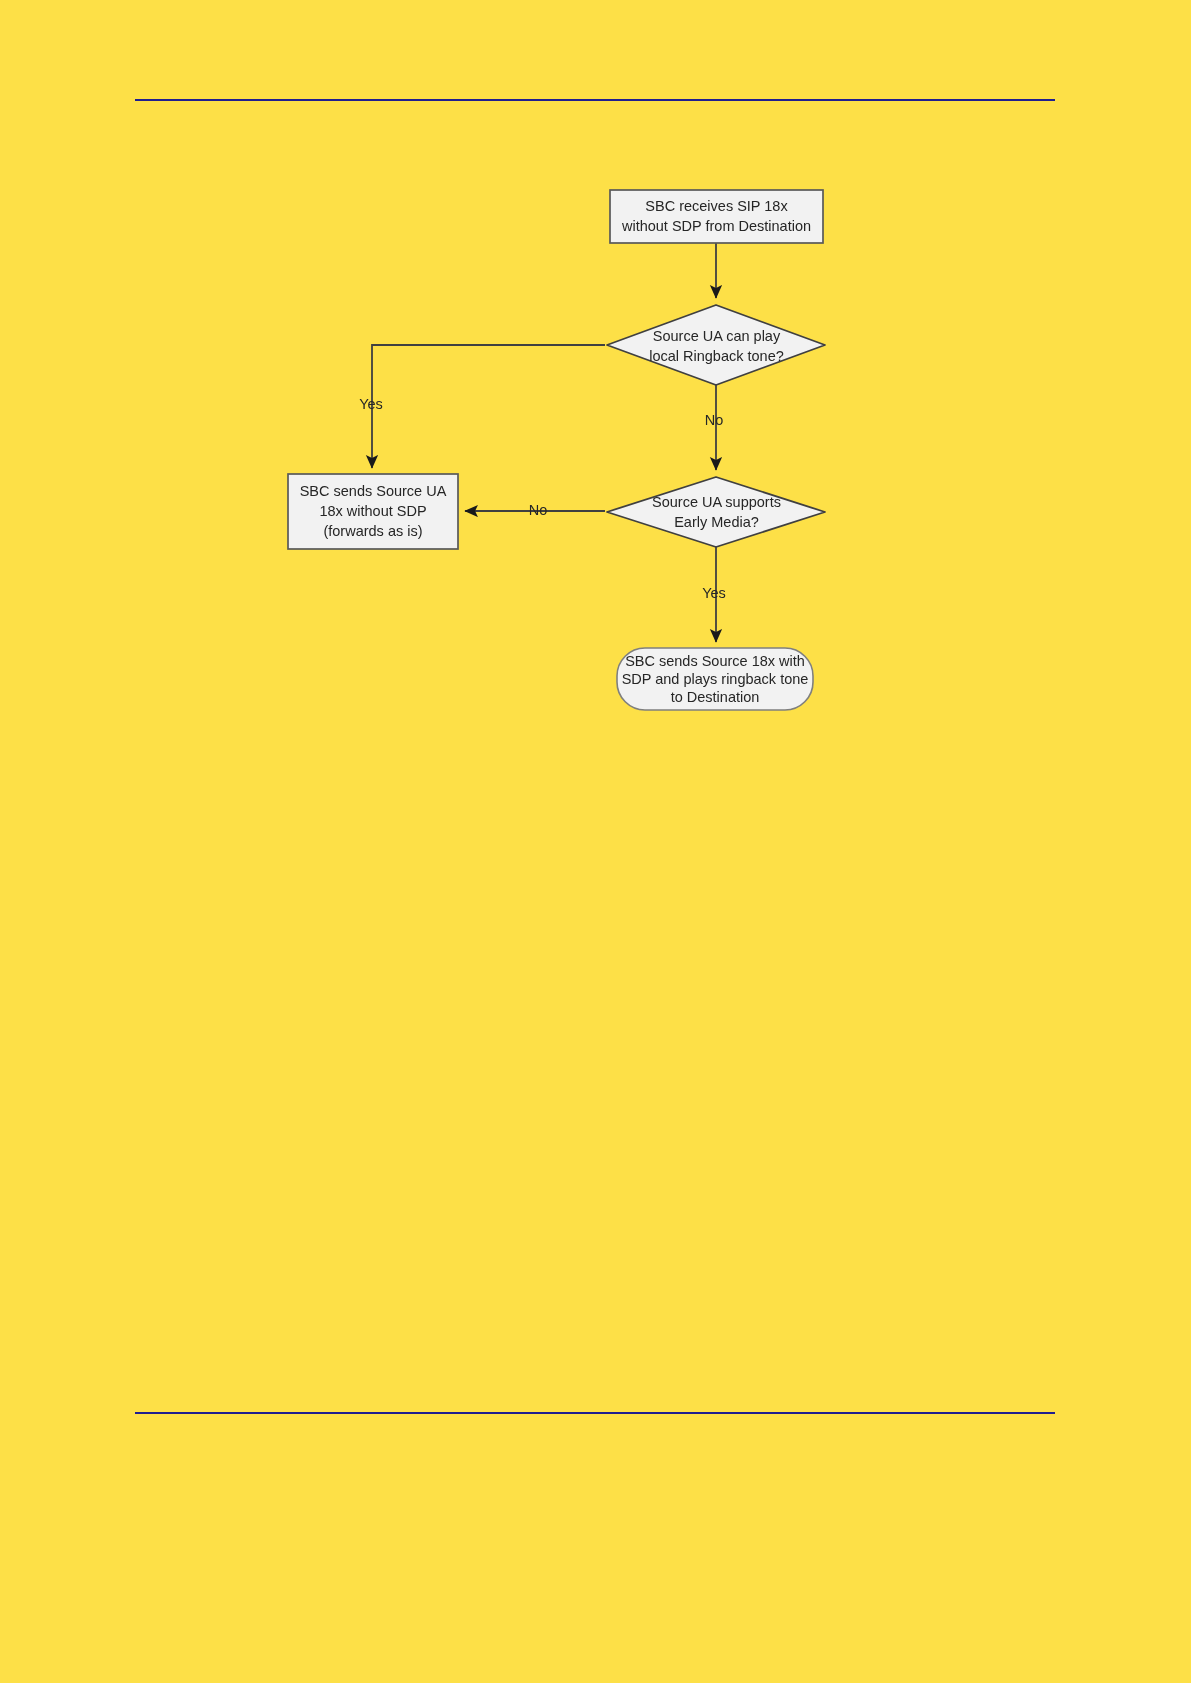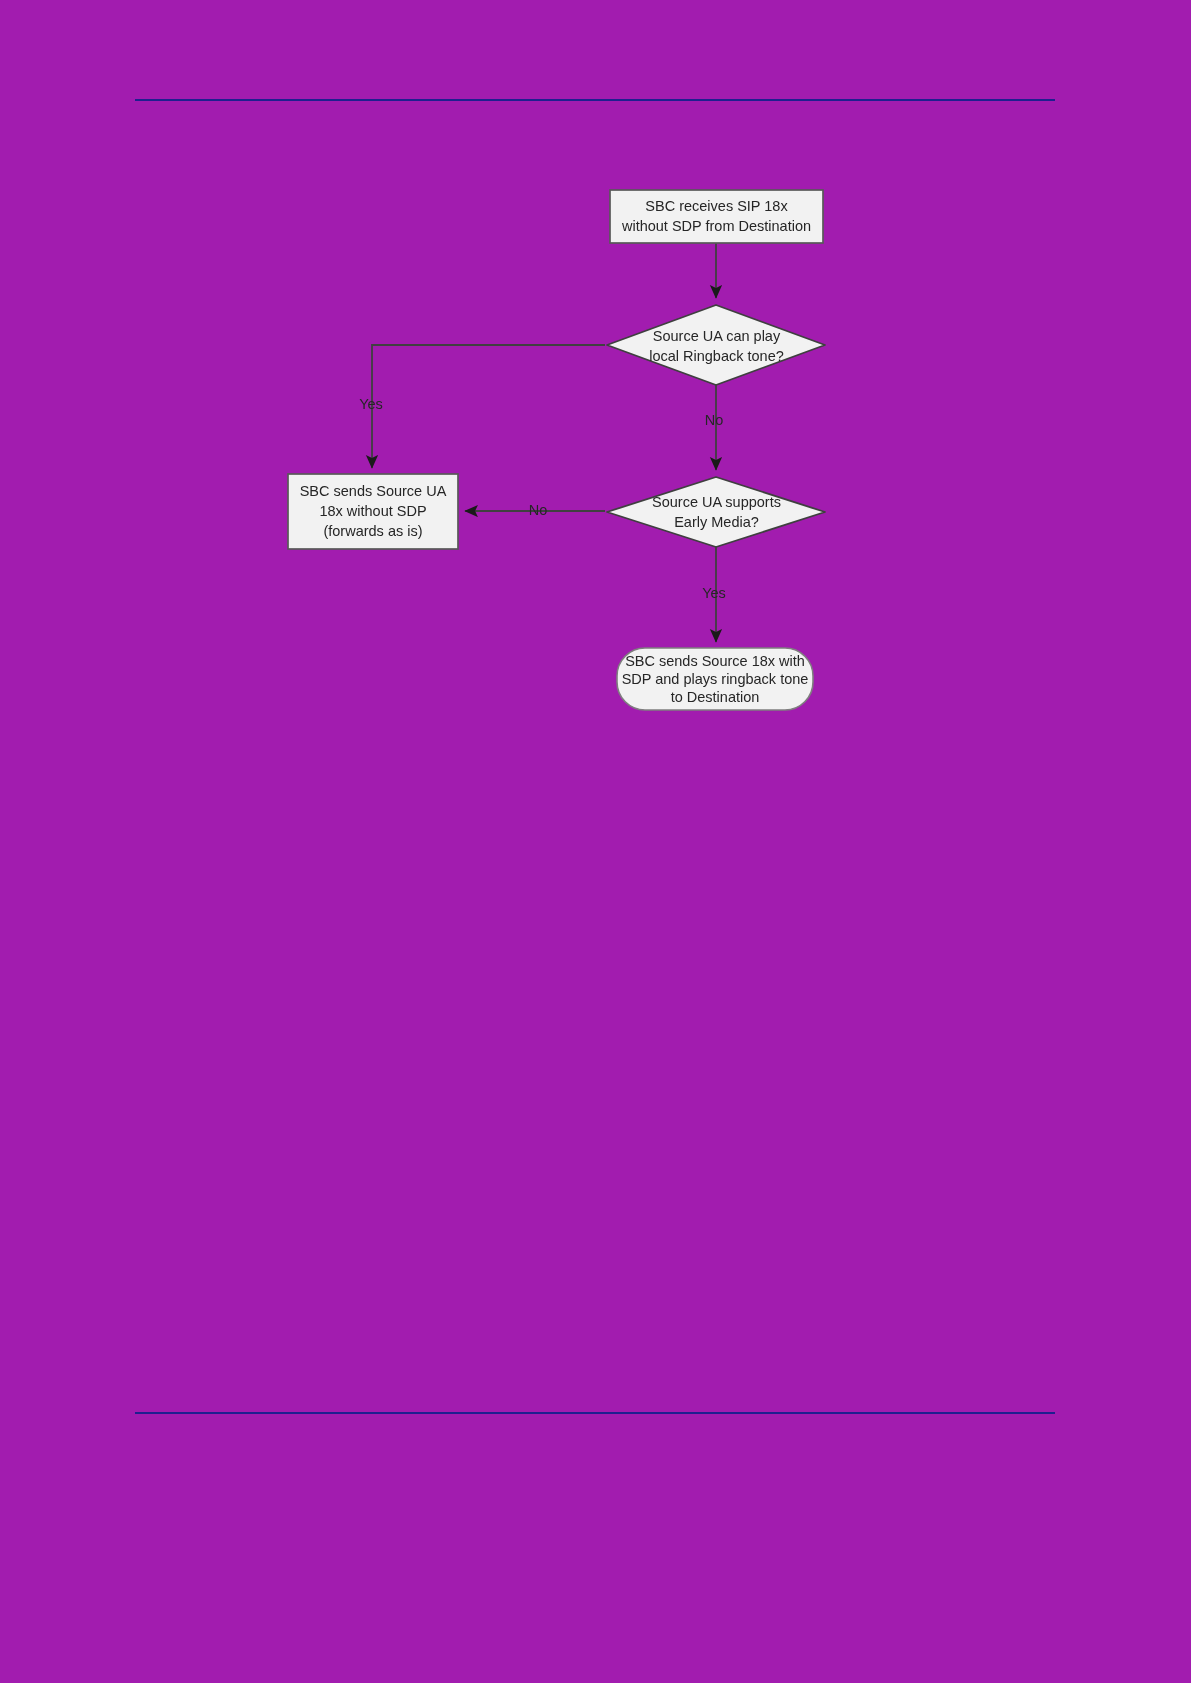--- a/index.html
+++ b/index.html
@@ -7,21 +7,21 @@
     padding: 0;
     background: #ffffff;
   }
   body {
     font-family: "Liberation Sans", sans-serif;
   }
   #page {
     position: relative;
     width: 1191px;
     height: 1683px;
-    background: #a21caf;
+    background: #fde047;
     overflow: hidden;
   }
   .hrule {
     position: absolute;
     left: 135px;
     width: 920px;
     height: 2px;
     background: #1f1f8f;
   }
   #header-rule { top: 99px; }

